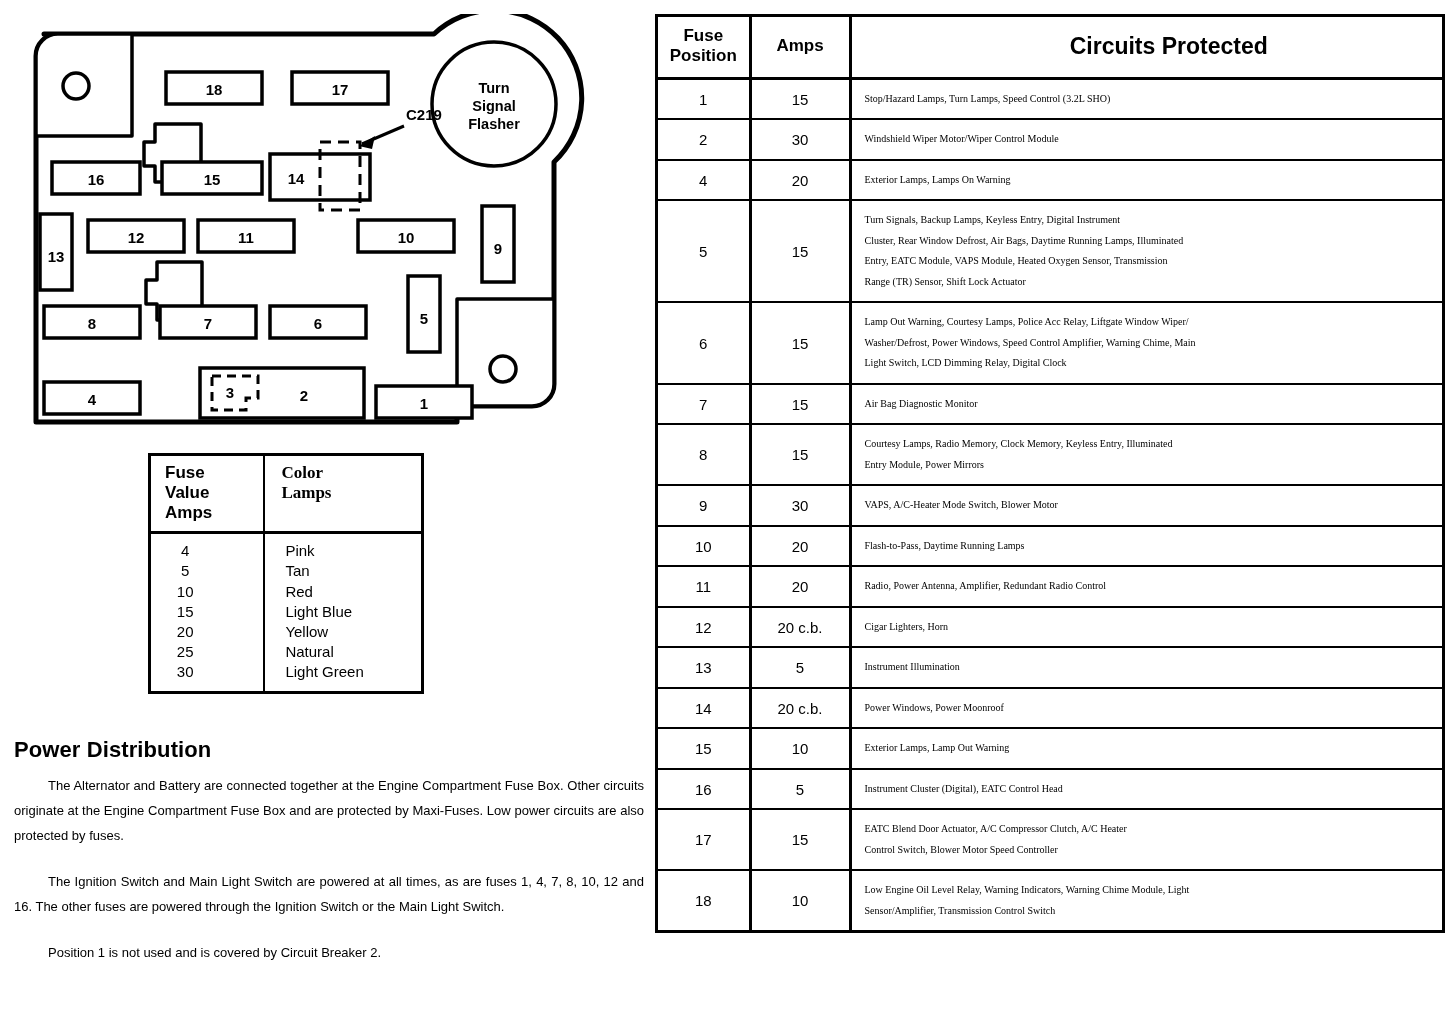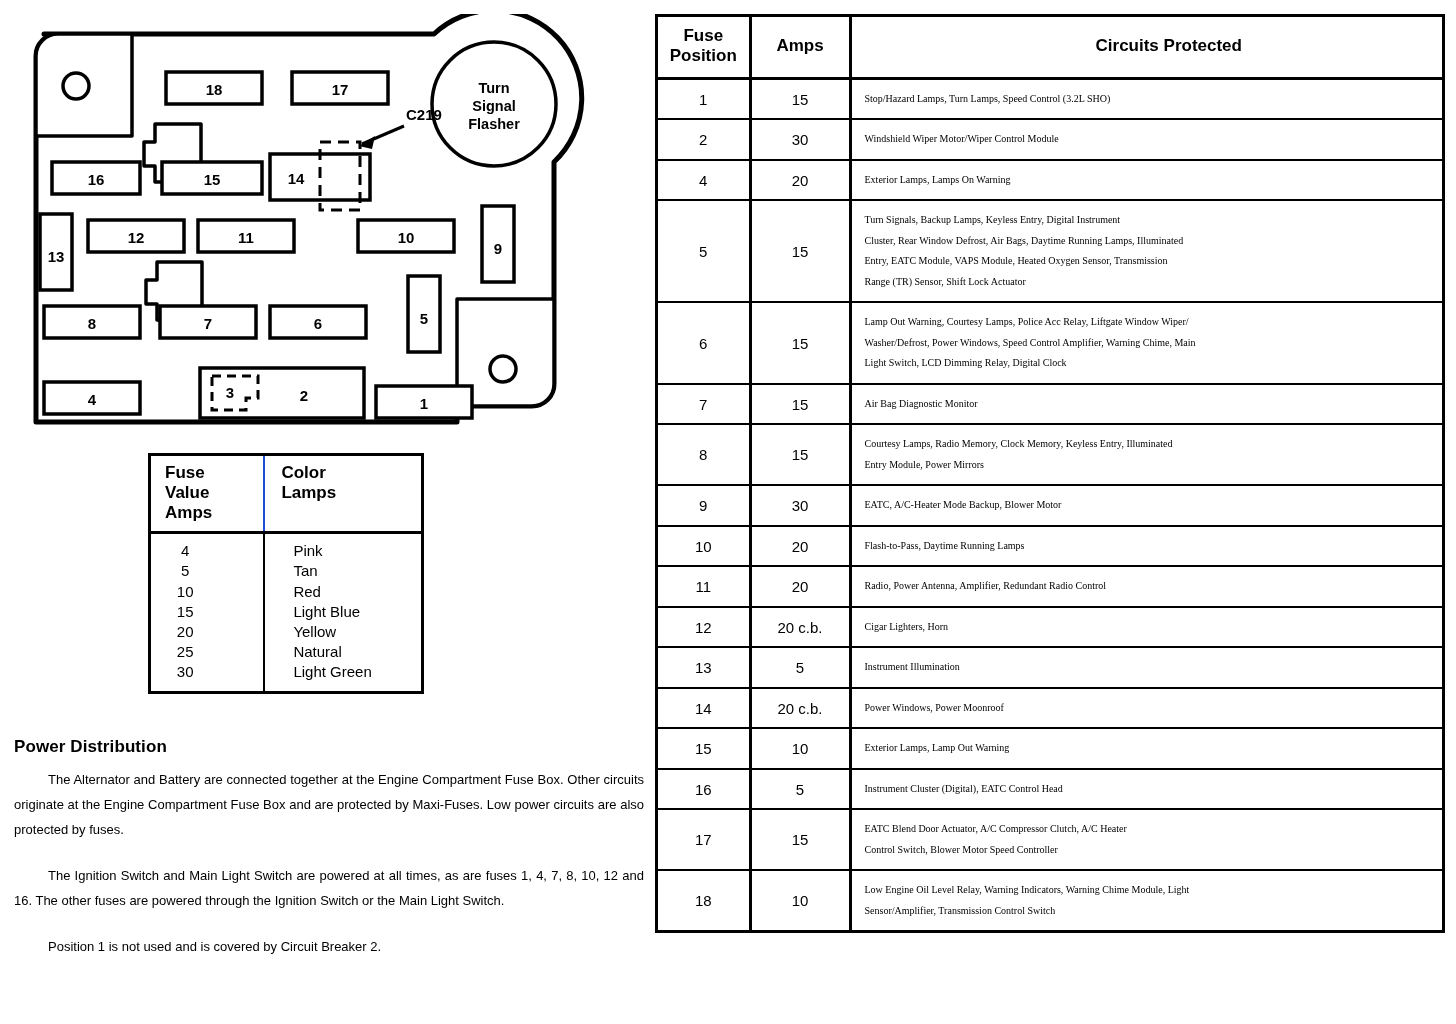--- a/index.html
+++ b/index.html
@@ -68,49 +68,50 @@
     font-weight: bold;
     font-size: 17px;
     text-align: left;
     padding: 7px 0 8px 14px;
     vertical-align: top;
     line-height: 1.18;
     border-bottom: 3px solid #000;
   }
   #color-code-table th.cc-head-amps { width: 42%; }
   #color-code-table th.cc-head-color {
-    border-left: 2px solid #1d4ed8;
+    border-left: 2px solid #000000;
     padding-left: 16px;
+    font-family: Liberation Serif, serif;
   }
   #color-code-table td {
     font-size: 15px;
     padding: 0 0 0 0;
     line-height: 20.2px;
   }
   #color-code-table td.cc-val {
     text-align: center;
     padding-right: 44px;
   }
   #color-code-table td.cc-color {
     border-left: 2px solid #000;
-    padding-left: 28px;
+    padding-left: 20px;
   }
   #color-code-table tr.cc-first td { padding-top: 7px; }
   #color-code-table tr.cc-last td { padding-bottom: 8px; }
 
   
   #power-distribution {
     position: absolute;
     left: 14px;
     top: 737px;
     width: 630px;
   }
   #power-distribution h2 {
     margin: 0 0 10px 0;
-    font-size: 17px;
+    font-size: 22px;
     font-weight: bold;
     letter-spacing: 0.1px;
   }
   #power-distribution p {
     margin: 0 0 21px 0;
     font-size: 13px;
     line-height: 25px;
     text-align: justify;
     text-indent: 34px;
   }
@@ -146,21 +147,21 @@
     font-size: 17px;
     text-align: center;
   }
   #fuse-table th.th-amps {
     width: 100px;
     font-size: 17px;
     text-align: center;
     border-left: 3px solid #000;
   }
   #fuse-table th.th-circuits {
-    font-size: 17px;
+    font-size: 23px;
     text-align: center;
     border-left: 3px solid #000;
     padding-left: 48px;
   }
   #fuse-table td.td-pos {
     text-align: center;
     font-size: 15px;
     padding: 10px 2px;
   }
   #fuse-table td.td-amps {
@@ -427,21 +428,21 @@
           <td class="td-amps">15</td>
           <td class="td-circuits">
             <span class="circuit-line">Courtesy Lamps, Radio Memory, Clock Memory, Keyless Entry, Illuminated</span>
             <span class="circuit-line">Entry Module, Power Mirrors</span>
           </td>
         </tr>
         <tr>
           <td class="td-pos">9</td>
           <td class="td-amps">30</td>
           <td class="td-circuits">
-            <span class="circuit-line">EATC, A/C-Heater Mode Backup, Blower Motor</span>
+            <span class="circuit-line">VAPS, A/C-Heater Mode Switch, Blower Motor</span>
           </td>
         </tr>
         <tr>
           <td class="td-pos">10</td>
           <td class="td-amps">20</td>
           <td class="td-circuits">
             <span class="circuit-line">Flash-to-Pass, Daytime Running Lamps</span>
           </td>
         </tr>
         <tr>

